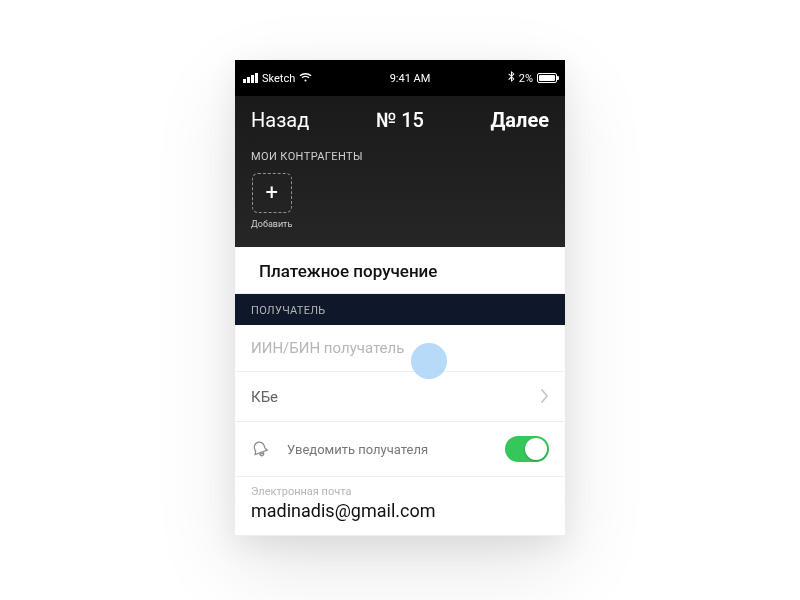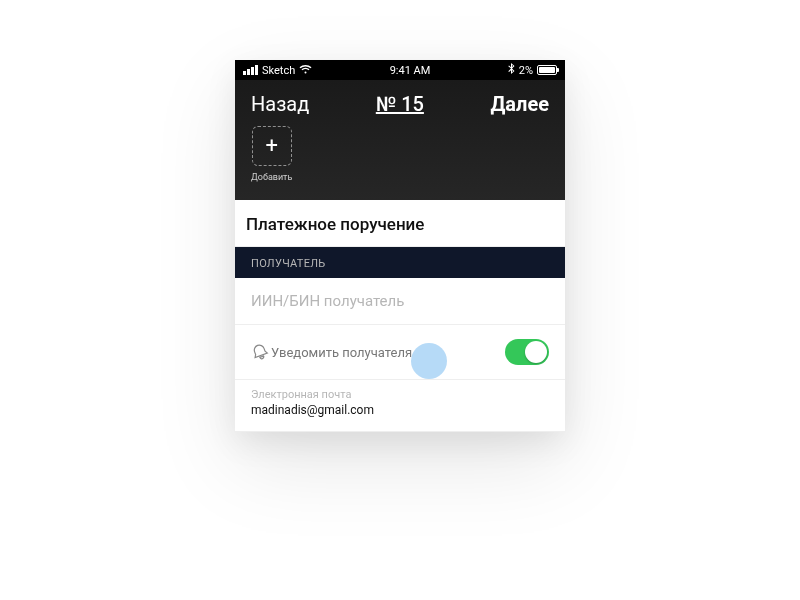--- a/index.html
+++ b/index.html
@@ -20,21 +20,21 @@
     .phone {
       width: 330px;
       margin-top: 60px;
       background: #fff;
       box-shadow: 0 30px 80px rgba(0,0,0,0.10), 0 10px 30px rgba(0,0,0,0.08);
       overflow: hidden;
       position: relative;
     }
     
     .status-bar {
-      height: 20px;
+      height: 36px;
       background: #000;
       color: #fff;
       display: flex;
       align-items: center;
       justify-content: space-between;
       padding: 0 8px;
       font-size: 11px;
     }
     .status-left, .status-right {
       display: flex;
@@ -82,21 +82,21 @@
       color: #fff;
       padding-bottom: 18px;
     }
     .nav-row {
       display: flex;
       justify-content: space-between;
       align-items: center;
       padding: 12px 16px 10px 16px;
       font-size: 20px;
     }
-    .nav-title { font-weight: 500; text-decoration: underline; }
+    .nav-title { font-weight: 500; }
     .nav-next { font-weight: 700; }
     .section-label {
       font-size: 11px;
       letter-spacing: 0.4px;
       color: #d0d0d0;
       padding: 8px 16px 10px 16px;
     }
     .contr-row {
       padding: 0 16px;
       display: flex;
@@ -121,21 +121,21 @@
     }
     .add-label {
       font-size: 9px;
       color: #cfcfcf;
     }
     
     .form-area {
       background: #fff;
     }
     .form-title {
-      padding: 14px 16px 12px 11px;
+      padding: 14px 16px 12px 24px;
       font-size: 17px;
       font-weight: 500;
       color: #111;
       border-bottom: 1px solid #eee;
     }
     .sub-label {
       padding: 10px 16px 8px 16px;
       font-size: 11px;
       letter-spacing: 0.3px;
       color: #b6b6b6;
@@ -154,21 +154,21 @@
     }
     .row .label-dark {
       color: #666;
       font-size: 15px;
     }
     .chevron {
       color: #c7c7cc;
       font-size: 18px;
     }
     .notify-row {
-      gap: 2px;
+      gap: 18px;
       justify-content: space-between;
     }
     .bell {
       width: 18px; height: 18px; flex: 0 0 18px;
     }
     .notify-text {
       flex: 1;
       font-size: 13px;
       color: #777;
     }
@@ -191,21 +191,21 @@
     }
     .email-block {
       padding: 8px 20px 14px 16px;
       border-bottom: 1px solid #eee;
     }
     .email-caption {
       font-size: 11px;
       color: #b6b6b6;
     }
     .email-value {
-      font-size: 12px;
+      font-size: 18px;
       color: #111;
       margin-top: 2px;
     }
     
     .touch-bubble {
       position: absolute;
       width: 36px;
       height: 36px;
       background: #a9d3f6;
       border-radius: 50%;
@@ -248,37 +248,46 @@
         </span>
     </div>
   </div>
 
   <div class="header-dark">
     <div class="nav-row">
       <span>Назад</span>
       <span class="nav-title">№ 15</span>
       <span class="nav-next">Далее</span>
     </div>
+    <div class="section-label">МОИ КОНТРАГЕНТЫ</div>
     <div class="contr-row">
       <div class="add-tile">
         <div class="add-square">+</div>
         <div class="add-label">Добавить</div>
       </div>
     </div>
   </div>
 
   <div class="form-area">
     <div class="form-title">Платежное поручение</div>
     <div class="sub-label">ПОЛУЧАТЕЛЬ</div>
 
     <div class="row">
       <span class="placeholder">ИИН/БИН получатель</span>
     </div>
 
 
+    <div class="row">
+      <span class="label-dark">КБе</span>
+      <span class="chevron">
+        <svg width="8" height="14" viewBox="0 0 8 14">
+            <path d="M1 1l5 6-5 6" stroke="#c7c7cc" stroke-width="1.8" fill="none" stroke-linecap="round" stroke-linejoin="round"></path>
+          </svg>
+      </span>
+    </div>
 
     <div class="row notify-row">
       <span class="bell">
         <svg width="18" height="18" viewBox="0 0 18 18">
             <path d="M9 2a5 5 0 00-5 5v3l-1.5 2.5h13L14 10V7a5 5 0 00-5-5zm0 14a2 2 0 002-2H7a2 2 0 002 2z" fill="none" stroke="#888" stroke-width="1.2" transform="rotate(-20 9 9)"></path>
           </svg>
       </span>
       <span class="notify-text">Уведомить получателя</span>
       <span class="switch">
           <span class="knob"></span>

